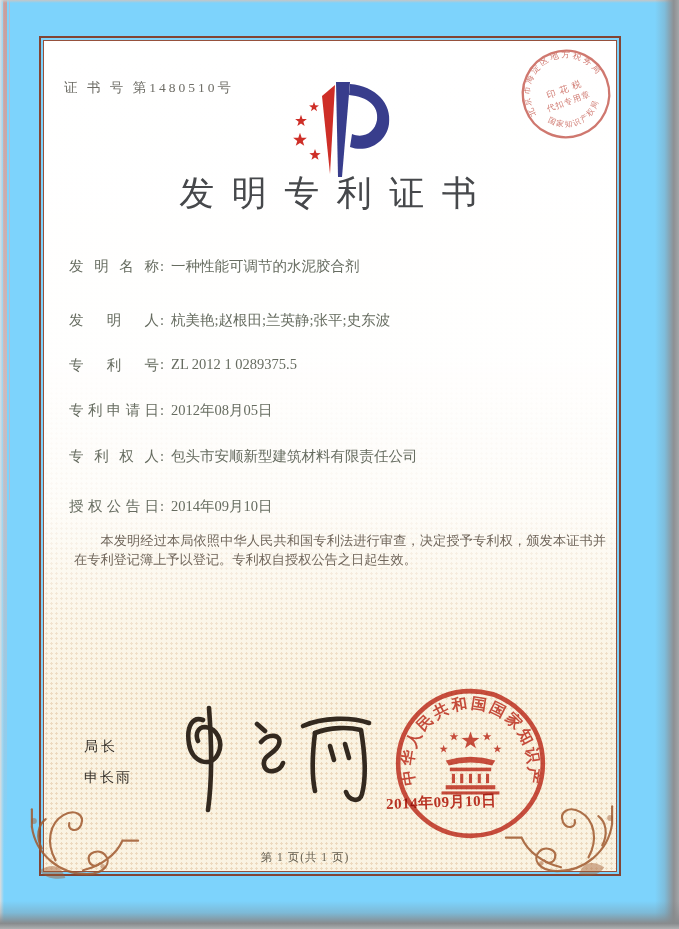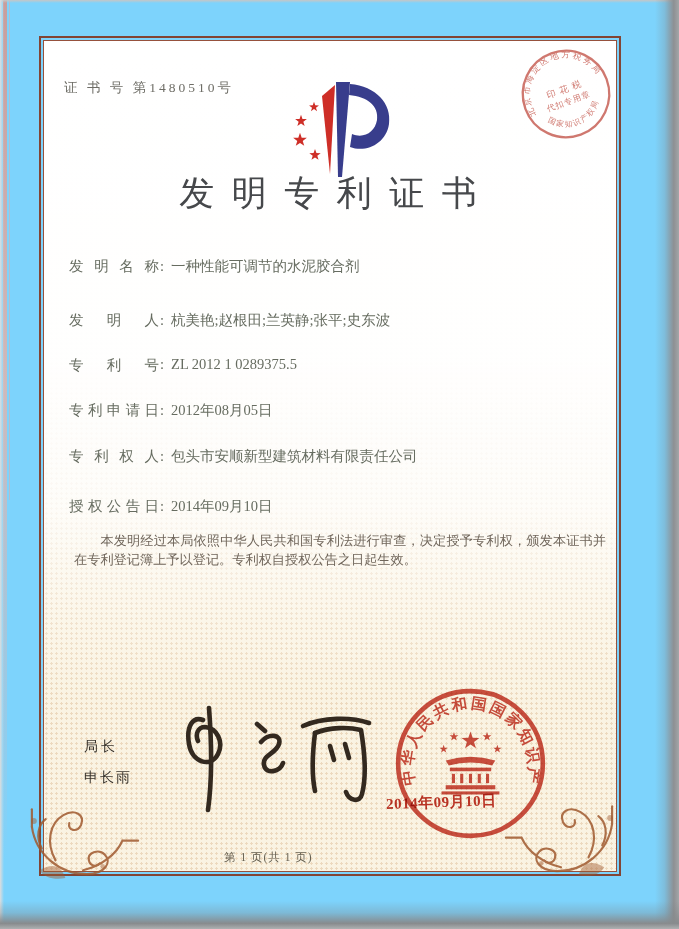--- a/index.html
+++ b/index.html
@@ -42,21 +42,21 @@
   .director{position:absolute;left:84px;top:738px;z-index:10;color:#38332c;
             font-family:"Liberation Sans","DejaVu Sans",sans-serif;font-size:14px;letter-spacing:3px;}
   .director-name{position:absolute;left:84px;top:769px;z-index:10;color:#38332c;
             font-family:"Liberation Sans","DejaVu Sans",sans-serif;font-size:14px;letter-spacing:2px;}
   .signature{position:absolute;left:165px;top:702px;width:215px;height:115px;z-index:11;}
   .seal{position:absolute;left:393px;top:686px;width:155px;height:155px;z-index:12;mix-blend-mode:multiply;}
   .seal-date{position:absolute;left:386px;top:792px;width:170px;z-index:13;mix-blend-mode:multiply;
              color:#bf372a;font-weight:bold;font-size:15px;letter-spacing:.5px;transform:rotate(-2deg);}
   .tax-stamp{position:absolute;left:518px;top:46px;width:96px;height:96px;z-index:12;
              transform:rotate(-20deg);mix-blend-mode:multiply;}
-  .footer{position:absolute;left:224px;top:850px;width:162px;z-index:10;text-align:left;
+  .footer{position:absolute;left:224px;top:850px;width:162px;z-index:10;text-align:center;
           font-size:11.5px;letter-spacing:1px;color:#655f50;}
   .flourish{position:absolute;z-index:6;}
   .flourish.fl-left{left:26px;top:764px;width:118px;height:118px;}
   .flourish.fl-right{left:500px;top:761px;width:118px;height:118px;transform:scaleX(-1);}
 </style>
 </head>
 <body>
 
 <div class="stage">
 

